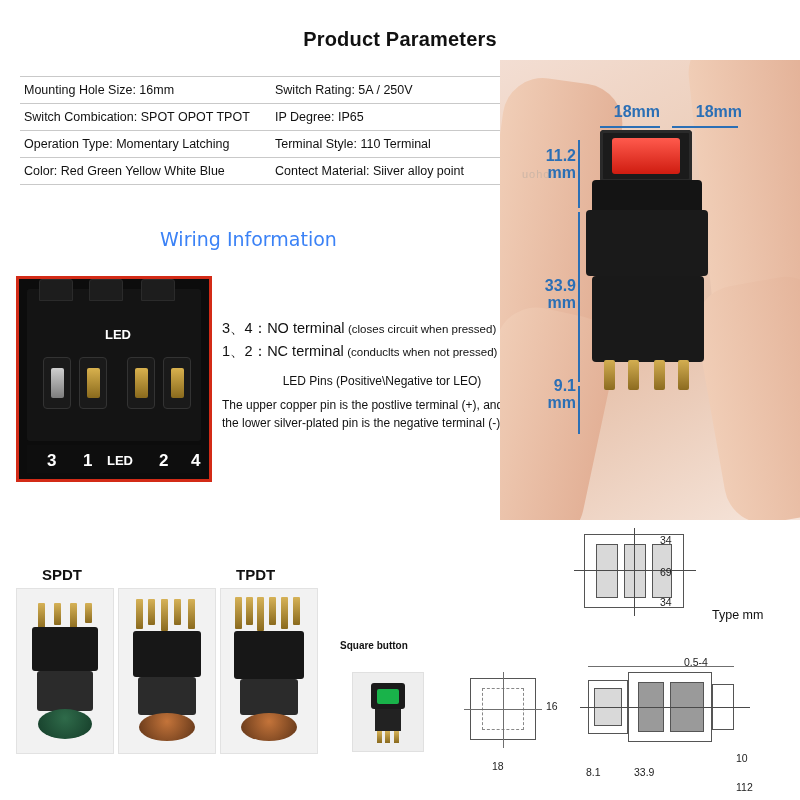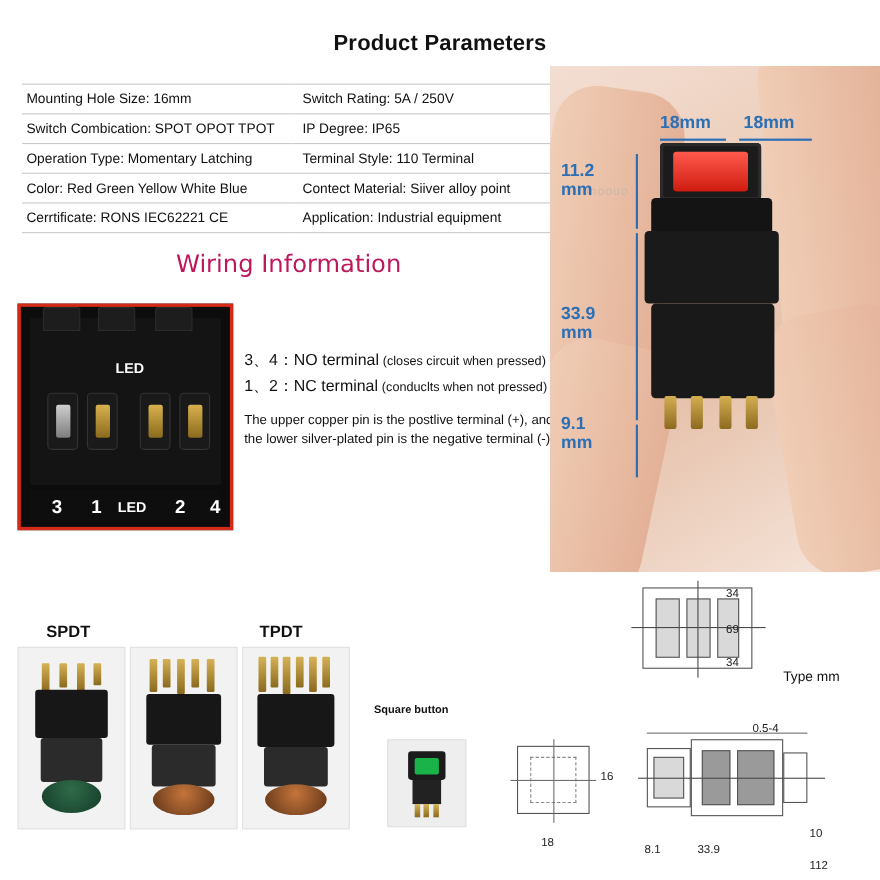--- a/index.html
+++ b/index.html
@@ -30,21 +30,21 @@
     vertical-align:middle;
     white-space:nowrap;
   }
   .param-table tr:first-child td { border-top:1px solid #c9c9c9; }
   .param-table td.c1 { width:50%; }
   .param-table td.c2 { width:50%; padding-left:10px; }
 
   
   .wiring-head {
     position:absolute; left:160px; top:228px;
-    font-size:22px; color:#be185d; font-weight:400;
+    font-size:19px; color:#3b82f6; font-weight:400;
     font-family:"DejaVu Sans", sans-serif;
   }
 
   
   .wiring-photo {
     position:absolute; left:16px; top:276px; width:196px; height:206px;
     border:3px solid #d32b17; background:#0c0c0c;
   }
   .wp-inner { position:absolute; inset:0; }
   .wp-body {
@@ -120,21 +120,21 @@
     position:absolute; left:102px; top:300px; width:92px; height:34px;
   }
   .switch-pins i {
     position:absolute; top:0; width:11px; height:30px;
     background:linear-gradient(180deg,#d3ae51,#8c6b20); border-radius:2px;
   }
 
   
   .dim {
     position:absolute; color:#2b6fb5; font-size:16px; font-weight:700;
-    font-family:"Liberation Sans", sans-serif; line-height:1.05; text-align:left;
+    font-family:"Liberation Sans", sans-serif; line-height:1.05; text-align:right;
   }
   .dimline { position:absolute; background:#2b6fb5; }
   .watermark {
     position:absolute; left:522px; top:168px; font-size:11px; color:#cdb6a6;
     letter-spacing:1px;
   }
 
   
   .sec-label {
     position:absolute; font-size:15px; font-weight:700; color:#111;
@@ -198,24 +198,20 @@
     <td class="c2">IP Degree: IP65</td>
   </tr>
   <tr>
     <td class="c1">Operation Type: Momentary Latching</td>
     <td class="c2">Terminal Style: 110 Terminal</td>
   </tr>
   <tr>
     <td class="c1">Color: Red Green Yellow White Blue</td>
     <td class="c2">Contect Material: Siiver alloy point</td>
   </tr>
-  <tr>
-    <td class="c1">Cerrtificate: RONS IEC62221 CE</td>
-    <td class="c2">Application: Industrial equipment</td>
-  </tr>
 </tbody>
   </table>
 
 <div class="wiring-head">Wiring Information</div>
 
 <div class="wiring-photo">
   <div class="wp-inner">
     <div class="wp-body"></div>
     <div class="wp-tab" style="left:20px;"></div>
     <div class="wp-tab" style="left:70px;"></div>
@@ -247,20 +243,21 @@
 <div class="wiring-text">
   <div class="wt-row">
     <span class="big">3、4：NO terminal</span>
     <span class="sm">(closes circuit when pressed)</span>
   </div>
   <div class="wt-row">
     <span class="big">1、2：NC terminal</span>
     <span class="sm">(conduclts when not pressed)</span>
   </div>
   <div class="wt-blk">
+    <div class="wt-center">LED Pins (Positive\Negative tor LEO)</div>
     <div style="margin-top:6px;">The upper copper pin is the postlive terminal (+), and</div>
     <div>the lower silver-plated pin is the negative terminal (-)</div>
   </div>
 </div>
 
 <div class="hand-photo">
   <div class="finger" style="left:-10px; top:20px;  width:120px; height:260px; transform:rotate(8deg);"></div>
   <div class="finger" style="left:200px; top:-30px; width:120px; height:300px; transform:rotate(-6deg);"></div>
   <div class="finger" style="left:210px; top:220px; width:130px; height:240px; transform:rotate(-10deg);"></div>
   <div class="finger" style="left:-20px; top:250px; width:120px; height:230px; transform:rotate(12deg);"></div>

